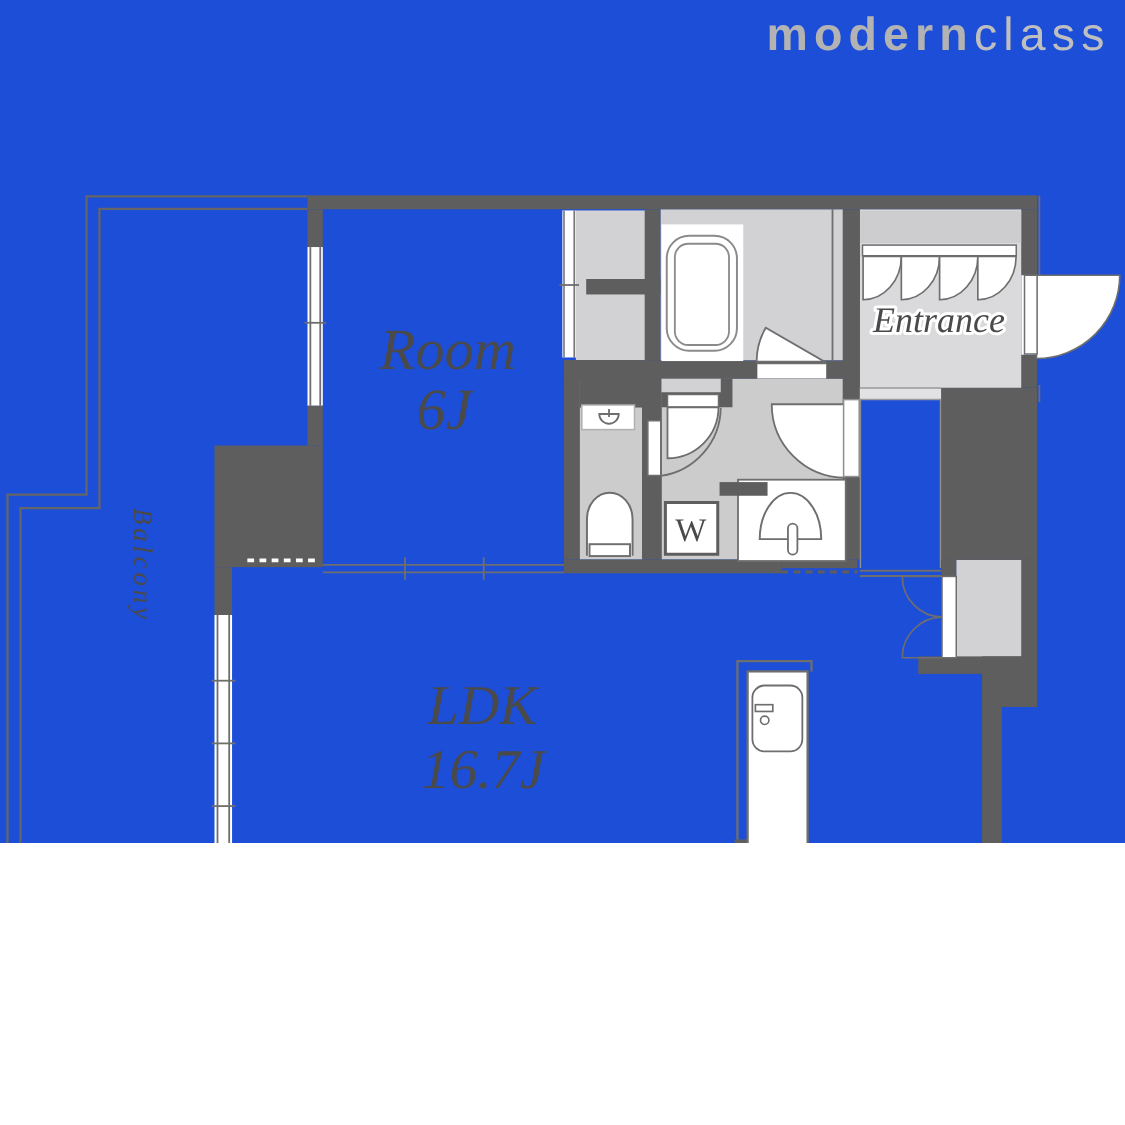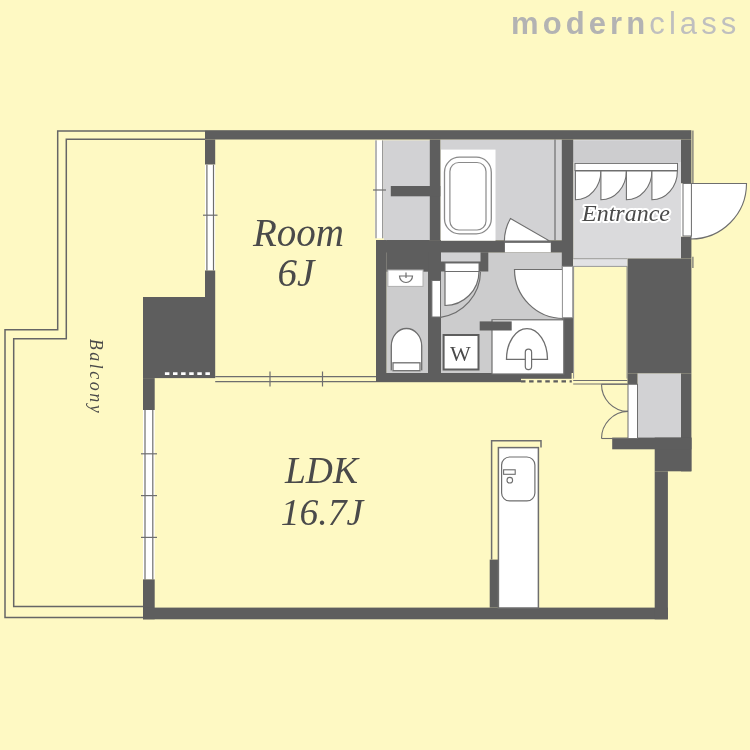--- a/index.html
+++ b/index.html
@@ -1,16 +1,16 @@
 <!DOCTYPE html>
 <html><head>
 <meta charset="utf-8">
 <style>
 html,body{margin:0;padding:0;background:#ffffff;}
-#page{position:relative;width:750px;height:750px;background:#fef9c3;overflow:hidden;}
+#page{position:relative;width:750px;height:562px;background:#1d4ed8;overflow:hidden;}
 svg{position:absolute;left:0;top:0;}
 </style>
 </head>
 <body>
 <div id="page">
 <svg width="750" height="750" viewBox="0 0 750 750" font-family="Liberation Serif, serif">
 
 <g>
 <text x="511" y="33.5" font-family="Liberation Sans, sans-serif" font-size="31" font-weight="bold" fill="#b3b3b3" letter-spacing="4.1">modern<tspan font-weight="normal" fill="#bfbfbf">class</tspan></text>
 </g>

